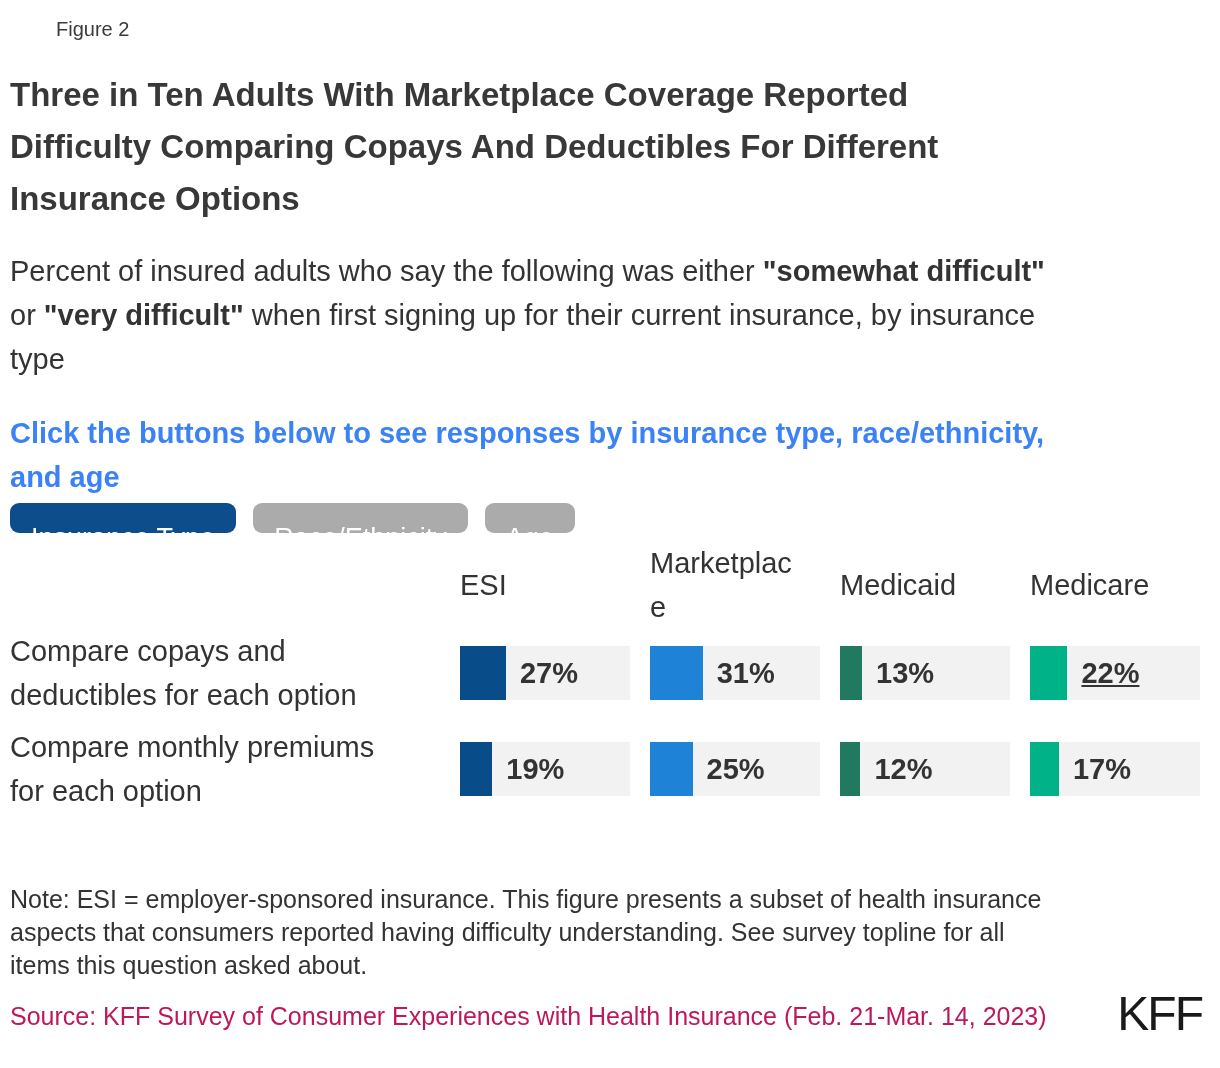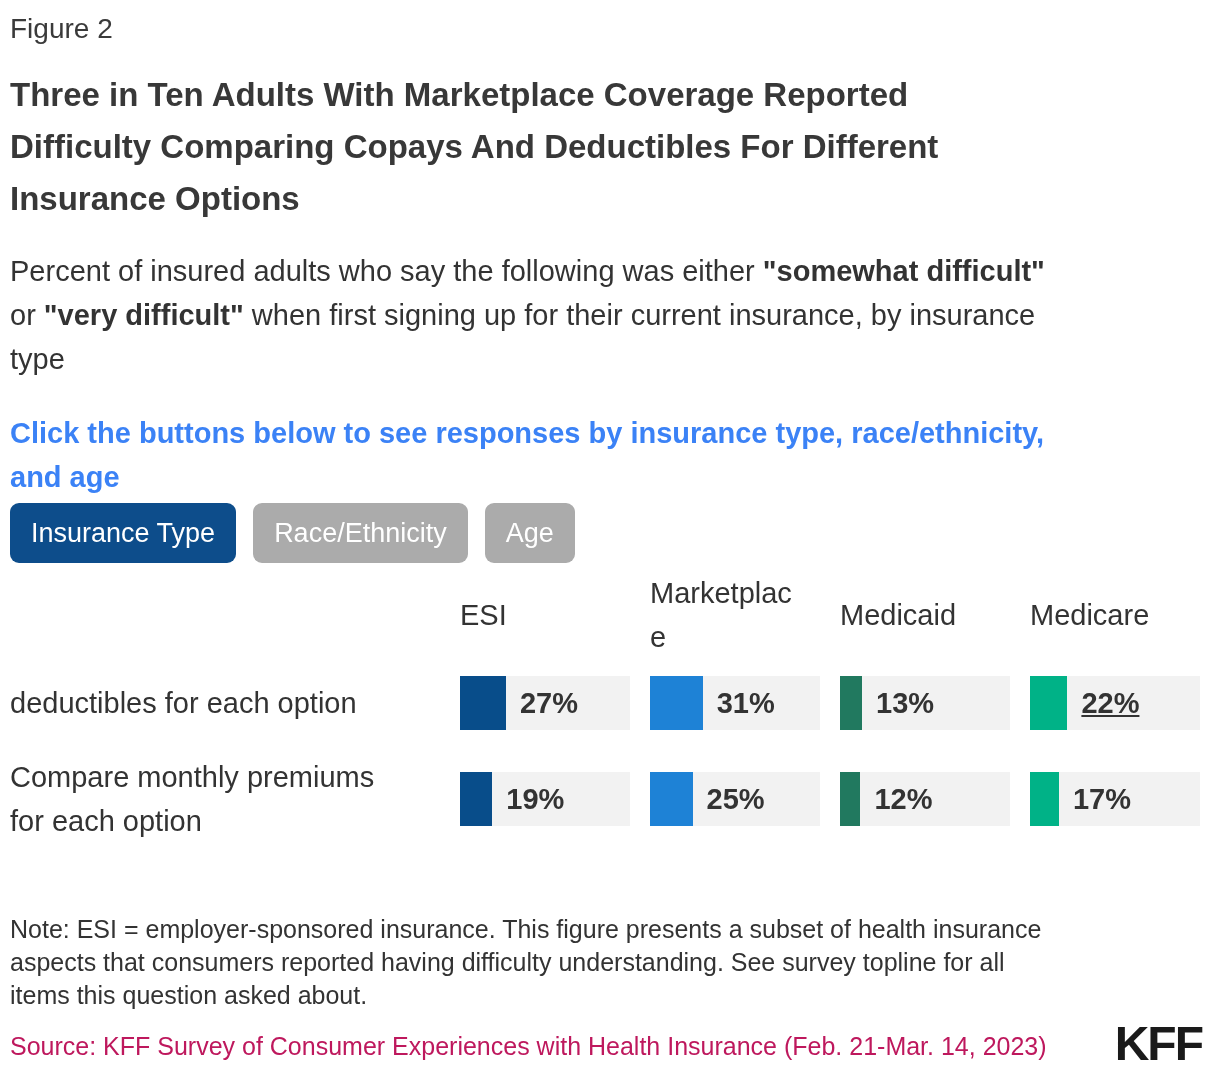--- a/index.html
+++ b/index.html
@@ -3,35 +3,35 @@
 <meta charset="utf-8">
 <style>
   * { margin: 0; padding: 0; box-sizing: border-box; }
   html, body { width: 1220px; height: 1068px; overflow: hidden; background: #ffffff; }
   body {
     font-family: "Liberation Sans", sans-serif;
     color: #333333;
   }
   .container { width: 1220px; padding: 15px 10px 0 10px; }
 
-  .figure-label { font-size: 28px; color: #3a3a3a; line-height: 28px; }
+  .figure-label { font-size: 20px; color: #3a3a3a; line-height: 28px; margin-left: 46px; }
 
   .title { margin-top: 26px; font-size: 33px; font-weight: bold; line-height: 52px; color: #383838; }
 
   .subtitle { margin-top: 24px; font-size: 29px; line-height: 44px; color: #333333; }
   .subtitle .b { font-weight: bold; }
 
   .click-heading { margin-top: 30px; font-size: 29px; font-weight: bold; line-height: 44px; color: #3b82f6; }
 
   .buttons-row { margin-top: 4px; display: flex; gap: 17px; align-items: center; }
   .toggle-btn {
     border: none;
     border-radius: 9px;
-    height: 60px;
-    padding: 4px 21px;
+    height: 30px;
+    padding: 12px 21px;
     font-family: "Liberation Sans", sans-serif;
     font-size: 27px;
     color: #ffffff;
     line-height: 46px;
     cursor: pointer;
     white-space: nowrap;
   }
 
   .chart { margin-top: 8px; }
   .chart-grid {
@@ -64,21 +64,21 @@
     color: #333333;
     white-space: nowrap;
   }
 
   .note { margin-top: 70px; font-size: 25px; line-height: 33px; color: #333333; }
 
   .source-row { margin-top: 10px; display: flex; justify-content: space-between; align-items: flex-end; }
   .source { font-size: 25px; line-height: 32px; color: #be185d; padding-bottom: 4px; }
   .logo {
     font-size: 48px;
-    font-weight: bold;
+    font-weight: normal;
     letter-spacing: -2px;
     color: #1a1a1a;
     line-height: 44px;
     padding-right: 8px;
   }
 </style>
 </head>
 <body>
 
 <div class="container">
@@ -113,20 +113,21 @@
     <div class="chart-grid header-row">
       <div></div>
       <div class="col-header">ESI</div>
       <div class="col-header">Marketplace</div>
       <div class="col-header">Medicaid</div>
       <div class="col-header">Medicare</div>
     </div>
 
     <div class="chart-grid bar-row">
       <div class="row-label">
+        <div>Compare copays and</div>
         <div>deductibles for each option</div>
       </div>
       <div class="track" style="background: rgb(242, 242, 242);">
           <div class="fill" style="width: 27%; background: rgb(8, 77, 138);"></div>
           <span class="pct">27%</span>
         </div>
       <div class="track" style="background: rgb(242, 242, 242);">
           <div class="fill" style="width: 31%; background: rgb(30, 130, 214);"></div>
           <span class="pct">31%</span>
         </div>

